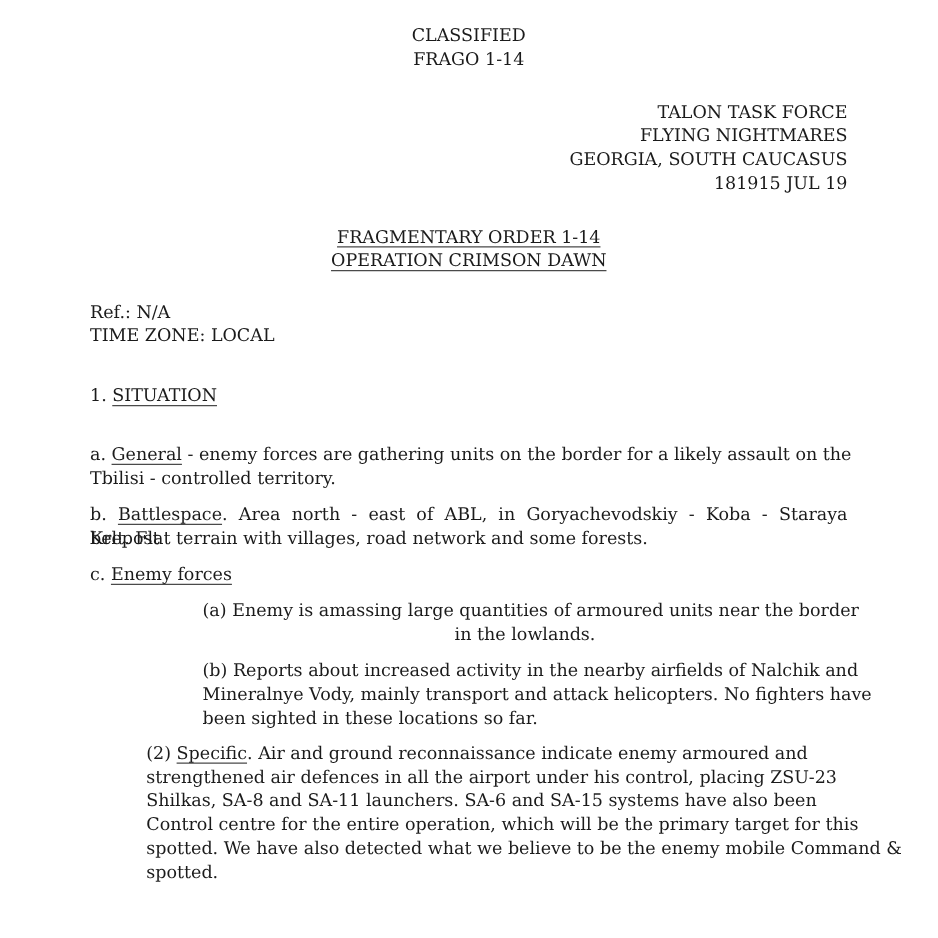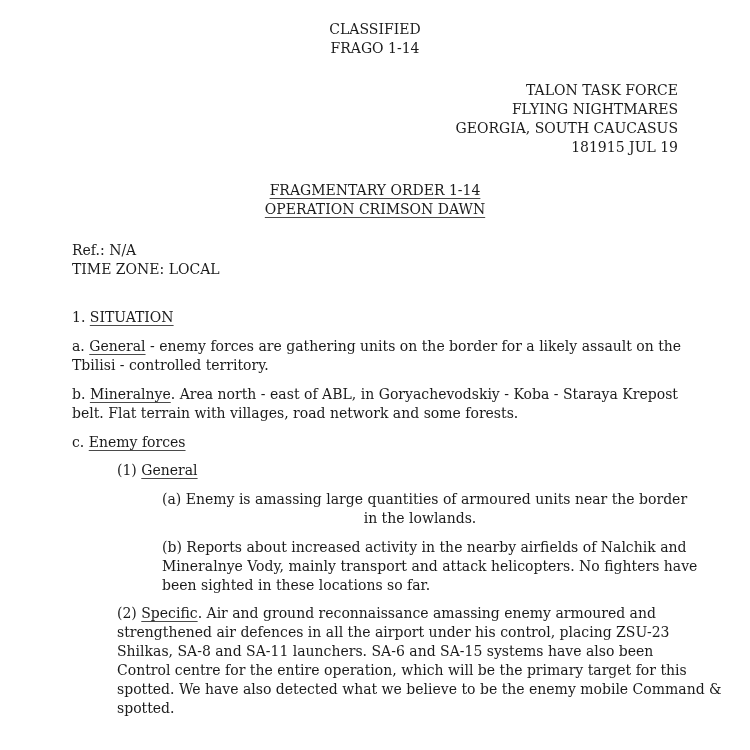--- a/index.html
+++ b/index.html
@@ -59,44 +59,41 @@
       <div class="line"><span class="u">FRAGMENTARY ORDER 1-14</span></div>
       <div class="line"><span class="u">OPERATION CRIMSON DAWN</span></div>
     </div>
     <div class="block" style="margin-top: 22px;">
       <div class="line"><span>Ref.: N/A</span></div>
       <div class="line"><span>TIME ZONE: LOCAL</span></div>
     </div>
     <div class="block" style="margin-top: 29px;">
       <div class="line"><span>1. </span><span class="u">SITUATION</span></div>
     </div>
-    <div class="block" style="margin-top: 10px;">
+    <div class="block" style="margin-top: 28px;">
       <div class="line"><span>a. </span><span class="u">General</span><span> - enemy forces are gathering units on the border for a likely assault on the</span></div>
       <div class="line"><span>Tbilisi - controlled territory.</span></div>
     </div>
     <div class="block" style="margin-top: 10px;">
-      <div class="line justify"><span>b. </span><span class="u">Mineralnye</span><span>. Area north - east of ABL, in Goryachevodskiy - Koba - Staraya Krepost</span></div>
+      <div class="line justify"><span>b. </span><span class="u">Battlespace</span><span>. Area north - east of ABL, in Goryachevodskiy - Koba - Staraya Krepost</span></div>
       <div class="line"><span>belt. Flat terrain with villages, road network and some forests.</span></div>
     </div>
     <div class="block" style="margin-top: 10px;">
       <div class="line"><span>c. </span><span class="u">Enemy forces</span></div>
-    </div>
-    <div class="block" style="margin-top: 9px; margin-left: 45px;">
-      <div class="line"><span>(1) </span><span class="u">General</span></div>
     </div>
     <div class="block" style="margin-top: 10px; margin-left: 90px; text-align: center;">
       <div class="line"><span>(a) Enemy is amassing large quantities of armoured units near the border</span></div>
       <div class="line"><span>in the lowlands.</span></div>
     </div>
     <div class="block" style="margin-top: 10px; margin-left: 90px;">
       <div class="line"><span>(b) Reports about increased activity in the nearby airfields of Nalchik and</span></div>
       <div class="line"><span>Mineralnye Vody, mainly transport and attack helicopters. No fighters have</span></div>
       <div class="line"><span>been sighted in these locations so far.</span></div>
     </div>
     <div class="block" style="margin-top: 9px; margin-left: 45px;">
-      <div class="line"><span>(2) </span><span class="u">Specific</span><span>. Air and ground reconnaissance amassing enemy armoured and</span></div>
+      <div class="line"><span>(2) </span><span class="u">Specific</span><span>. Air and ground reconnaissance indicate enemy armoured and</span></div>
       <div class="line"><span>strengthened air defences in all the airport under his control, placing ZSU-23</span></div>
       <div class="line"><span>Shilkas, SA-8 and SA-11 launchers. SA-6 and SA-15 systems have also been</span></div>
       <div class="line"><span>Control centre for the entire operation, which will be the primary target for this</span></div>
       <div class="line"><span>spotted. We have also detected what we believe to be the enemy mobile Command &amp;</span></div>
       <div class="line"><span>spotted.</span></div>
     </div>
   </div>
 
 </body></html>

